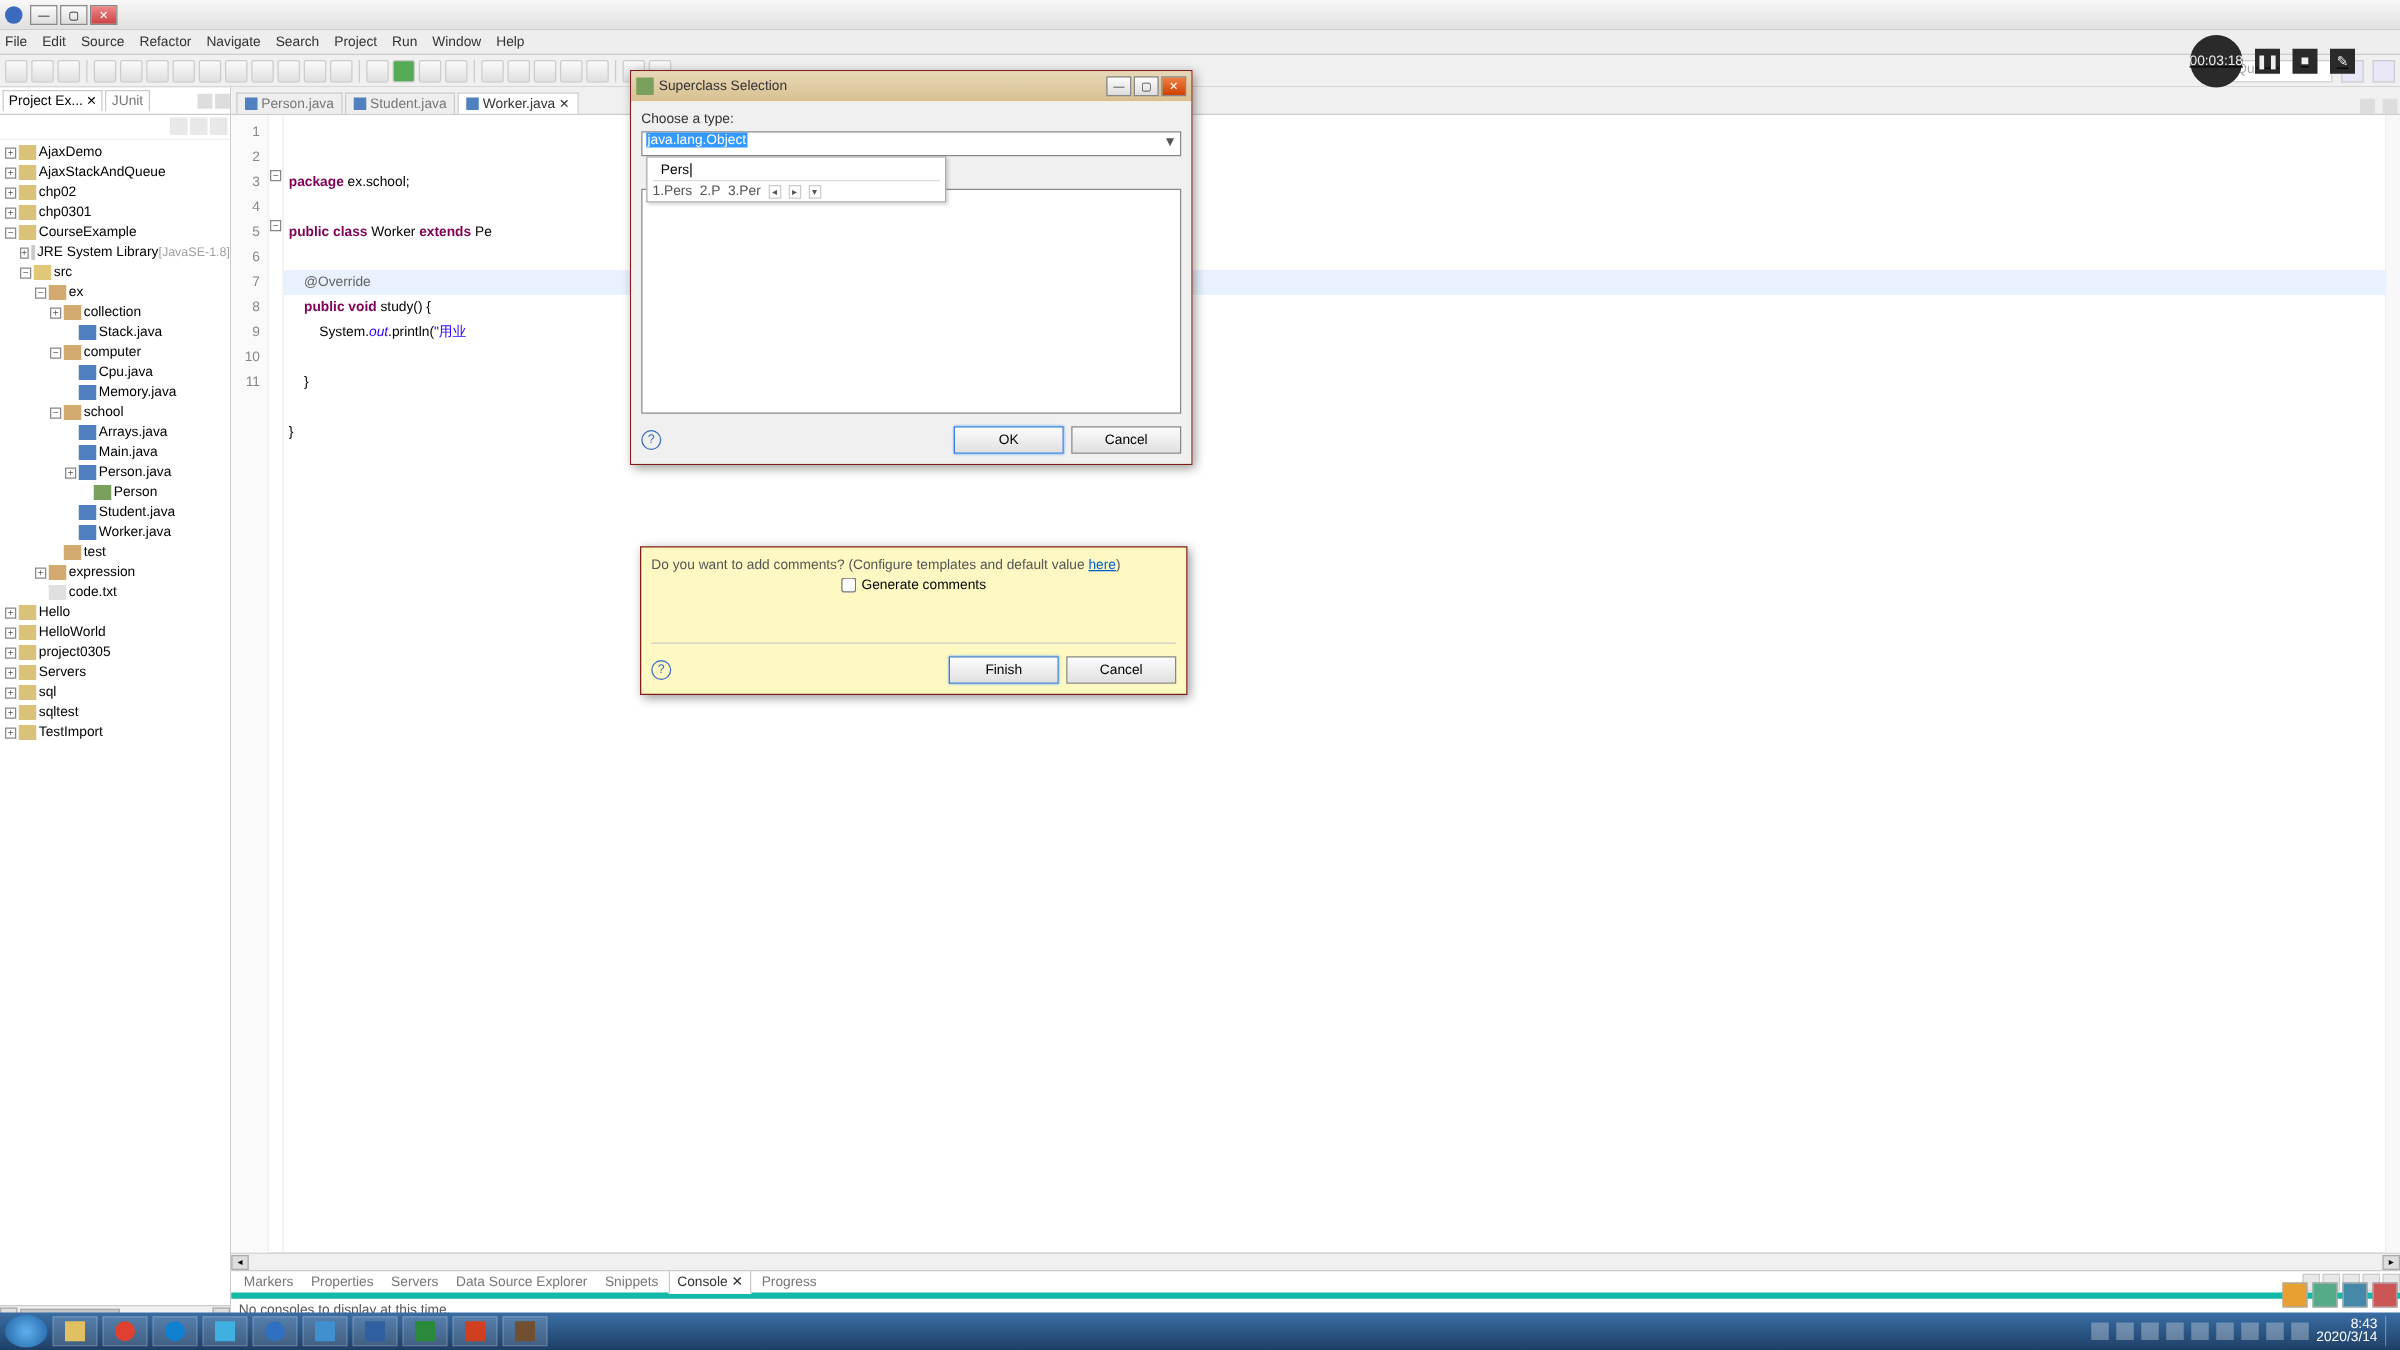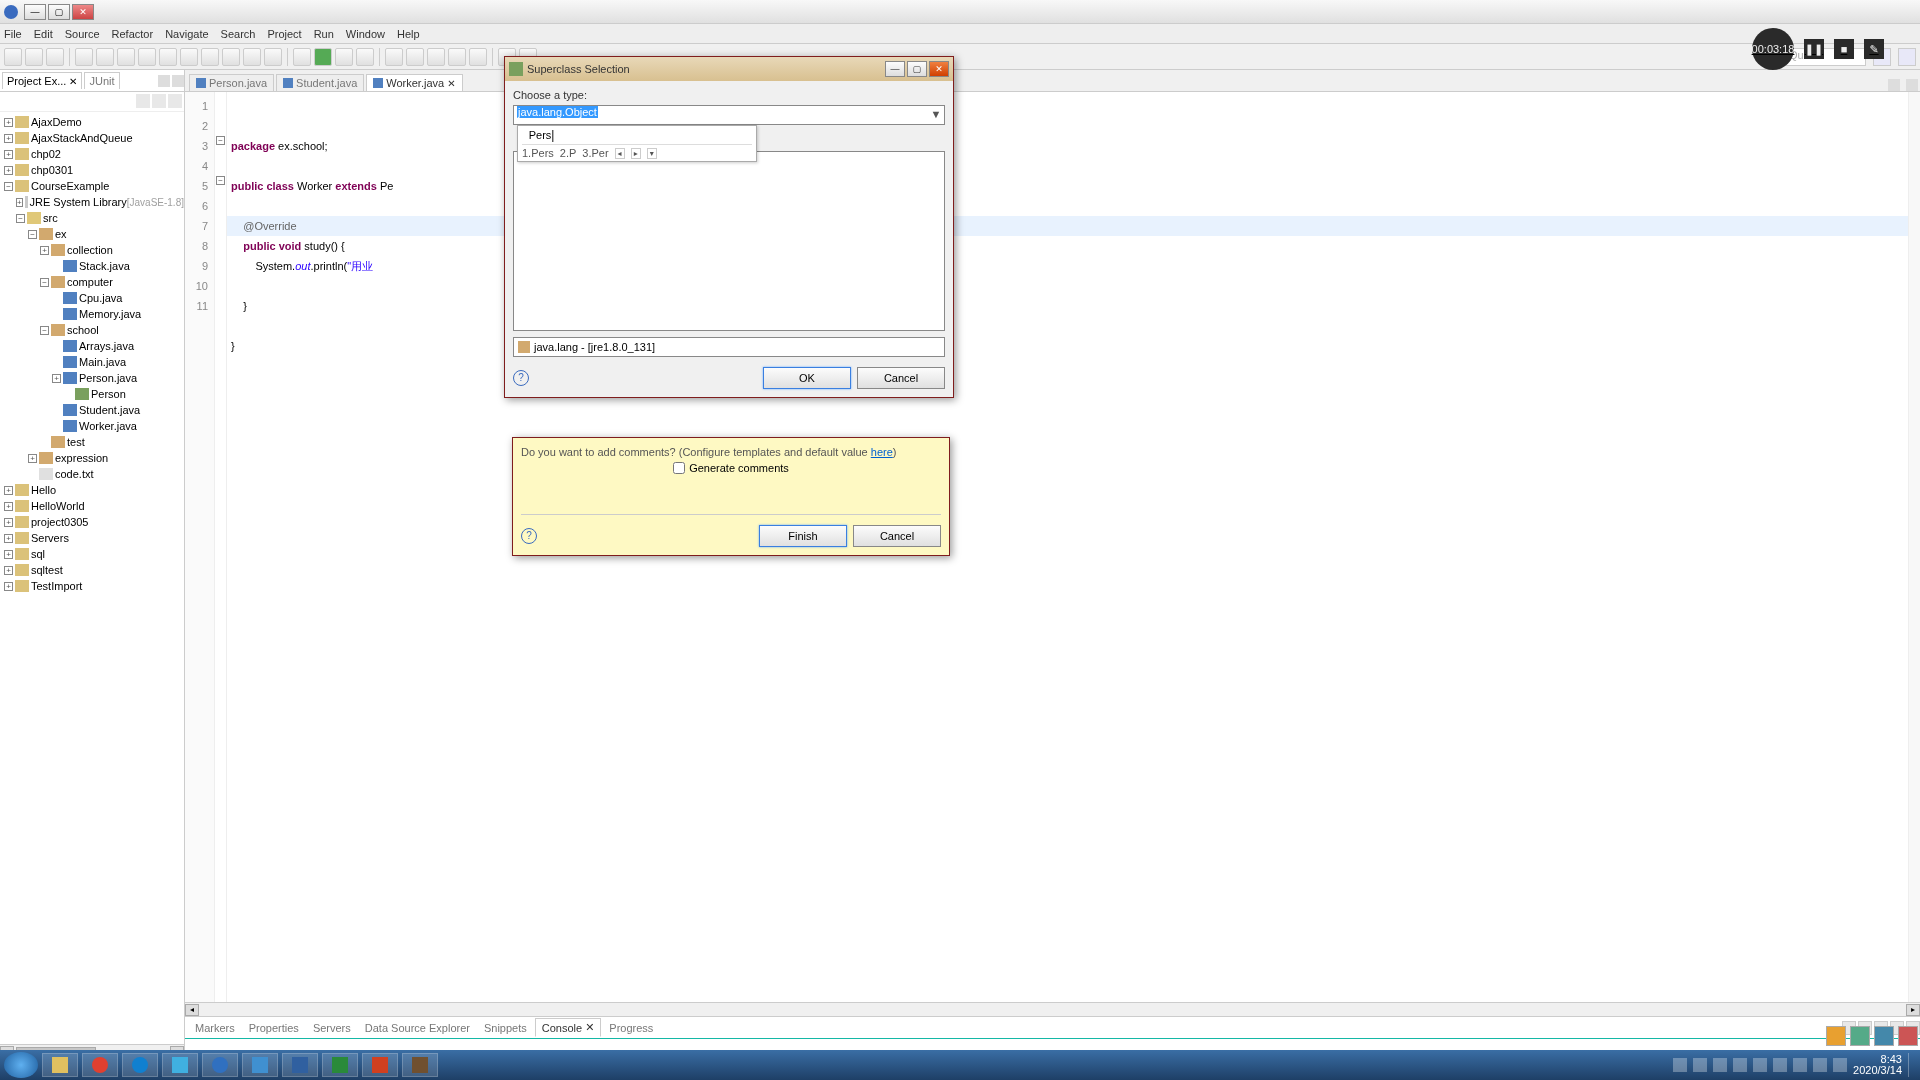--- a/index.html
+++ b/index.html
@@ -53,21 +53,21 @@
 .code .kw { color: #7f0055; font-weight: bold; }
 .code .st { color: #2a00ff; font-style: italic; }
 .code .str { color: #2a00ff; }
 .code .ann { color: #646464; }
 .hl-line { position: absolute; left: 0; right: 0; height: 20px; background: #e8f2fe; z-index: 0; }
 .code pre { position: relative; z-index: 1; }
 .overview { width: 12px; background: #f8f8f8; border-left: 1px solid #eee; }
 
 
 .bottom-panel { height: 42px; border-top: 1px solid #ccc; background: #fff; }
-.bp-tabs { height: 22px; display: flex; align-items: center; border-bottom: 1px solid #14b8a6; gap: 2px; padding-left: 4px; }
+.bp-tabs { height: 22px; display: flex; align-items: center; border-bottom: 5px solid #14b8a6; gap: 2px; padding-left: 4px; }
 .bp-tab { padding: 2px 6px; color: #777; display: flex; align-items: center; gap: 3px; }
 .bp-tab.active { border: 1px solid #ccc; border-bottom: 1px solid #fff; background: #fff; color: #333; }
 .bp-tabs .spacer { flex: 1; }
 .bp-tabs .bp-btn { width: 14px; height: 14px; background: #e8e8e8; border: 1px solid #ccc; }
 .bp-body { padding: 3px 6px; color: #555; }
 
 
 .taskbar { position: absolute; bottom: 0; left: 0; right: 0; height: 30px; background: linear-gradient(#3a6ea5,#1e3f66); display: flex; align-items: center; padding: 0 4px; gap: 4px; }
 .start { width: 34px; height: 26px; background: radial-gradient(circle,#5fb0f0,#2060a0); border-radius: 50%; }
 .task-btn { width: 36px; height: 24px; background: rgba(255,255,255,0.15); border: 1px solid rgba(255,255,255,0.2); display: flex; align-items: center; justify-content: center; }
@@ -432,20 +432,21 @@
         <div class="bp-tab">
             <span>Progress</span>
           </div>
         <div class="spacer"></div>
         <div class="bp-btn"></div>
         <div class="bp-btn"></div>
         <div class="bp-btn"></div>
         <div class="bp-btn"></div>
         <div class="bp-btn"></div>
       </div>
+      <div class="bp-body"><span>No consoles to display at this time.</span></div>
     </div>
   </div>
 </div>
 
 <div class="dialog" style="left:512px; top:437px; width:438px;">
   <div class="dlg2-body">
     <div class="dlg2-text">
       <span>Do you want to add comments? (Configure templates and default value </span><span class="dlg2-link">here</span>)
     </div>
     <div class="dlg2-check">
@@ -483,24 +484,20 @@
           <span>1.Pers</span>
           <span>2.P</span>
           <span>3.Per</span>
           <span class="ime-nav">◂</span>
           <span class="ime-nav">▸</span>
           <span class="ime-nav">▾</span>
         </div>
       </div>
     </div>
     <div class="dlg-list"></div>
-    <div class="dlg-status">
-      <div class="dlg-status-icon"></div>
-      <span>java.lang - [jre1.8.0_131]</span>
-    </div>
     <div class="dlg-buttons">
       <div class="help-icon">?</div>
       <div style="display:flex;gap:6px">
         <div class="btn primary">OK</div>
         <div class="btn">Cancel</div>
       </div>
     </div>
   </div>
 </div>
 

